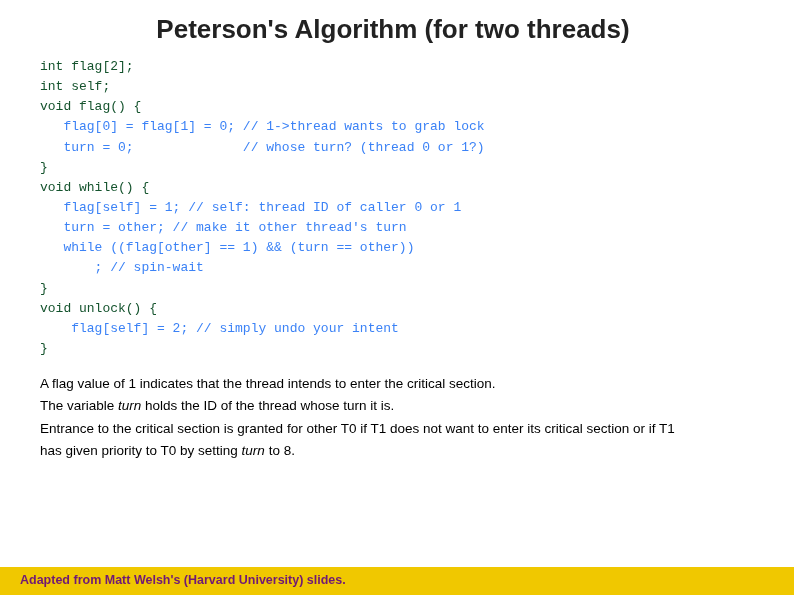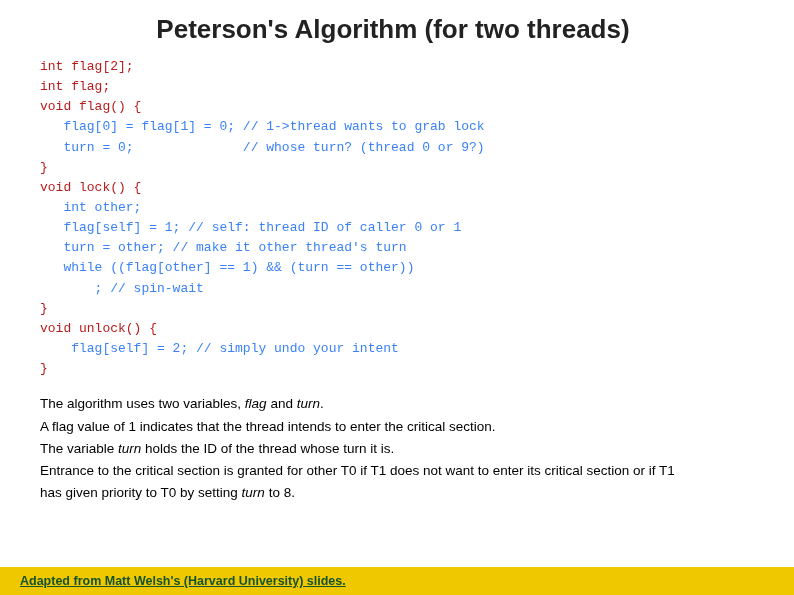--- a/index.html
+++ b/index.html
@@ -37,21 +37,21 @@
       font-family: 'Courier New', Courier, monospace;
       font-size: 13px;
       line-height: 1.55;
     }
 
     .code-line {
       white-space: pre;
       display: block;
     }
 
-    .black { color: #b91c1c; }
+    .black { color: #14532d; }
     .red   { color: #3b82f6; }
 
     .description-area {
       padding: 10px 40px 8px 40px;
       font-size: 13.5px;
       line-height: 1.65;
       color: #000000;
       flex: 1;
     }
 
@@ -61,59 +61,54 @@
 
     em {
       font-style: italic;
     }
 
     .footer-bar {
       background: #f0c800;
       padding: 6px 20px;
       font-size: 12.5px;
       font-weight: bold;
-      color: #14532d;
+      color: #701a75;
       min-height: 28px;
       display: flex;
-      align-items: center;
-      text-decoration: underline;
+      align-items: flex-start;
     }
   </style>
 </head>
 <body>
 
 <div class="page-container">
 
   <div class="title-area">
     <span class="title-text">Peterson's Algorithm (for two threads)</span>
   </div>
 
   <div class="code-block">
     <span class="code-line black">int flag[2];</span>
-    <span class="code-line black">int flag;</span>
+    <span class="code-line black">int self;</span>
     <span class="code-line black">void flag() {</span>
     <span class="code-line red">   flag[0] = flag[1] = 0; // 1-&gt;thread wants to grab lock</span>
-    <span class="code-line red">   turn = 0;              // whose turn? (thread 0 or 9?)</span>
+    <span class="code-line red">   turn = 0;              // whose turn? (thread 0 or 1?)</span>
     <span class="code-line black">}</span>
-    <span class="code-line black">void lock() {</span>
-    <span class="code-line red">   int other;</span>
+    <span class="code-line black">void while() {</span>
     <span class="code-line red">   flag[self] = 1; // self: thread ID of caller 0 or 1</span>
     <span class="code-line red">   turn = other; // make it other thread's turn</span>
     <span class="code-line red">   while ((flag[other] == 1) &amp;&amp; (turn == other))</span>
     <span class="code-line red">       ; // spin-wait</span>
     <span class="code-line black">}</span>
     <span class="code-line black">void unlock() {</span>
     <span class="code-line red">    flag[self] = 2; // simply undo your intent</span>
     <span class="code-line black">}</span>
   </div>
 
   <div class="description-area">
-    <p>
-      <span>The algorithm uses two variables, </span><em>flag</em><span> and </span><em>turn</em><span>.</span>
-    </p>
     <p>A flag value of 1 indicates that the thread intends to enter the critical section.</p>
     <p>
       <span>The variable </span><em>turn</em><span> holds the ID of the thread whose turn it is.</span>
     </p>
     <p>Entrance to the critical section is granted for other T0 if T1 does not want to enter its critical section or if T1</p>
     <p>
       <span>has given priority to T0 by setting </span><em>turn</em><span> to 8.</span>
     </p>
   </div>
 

